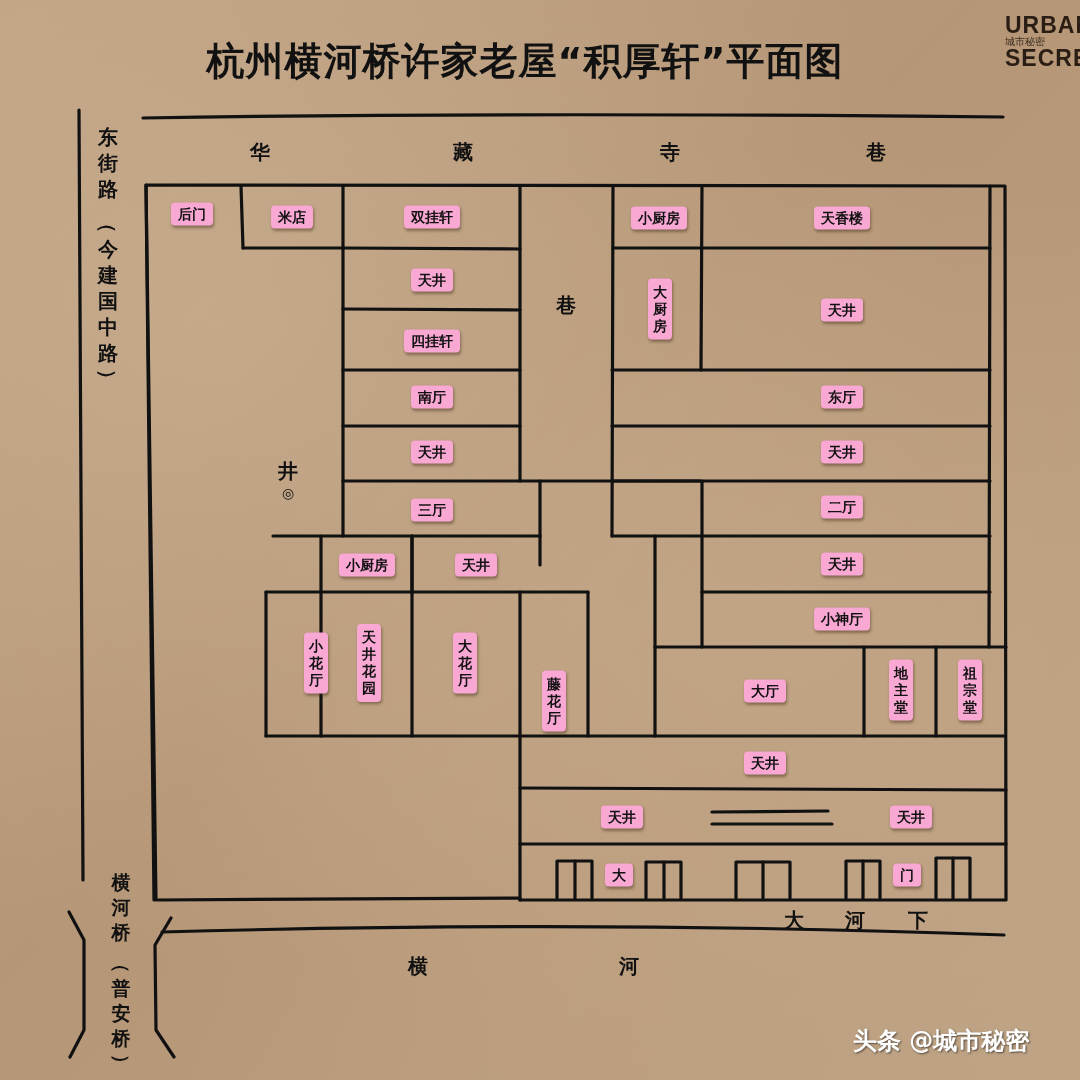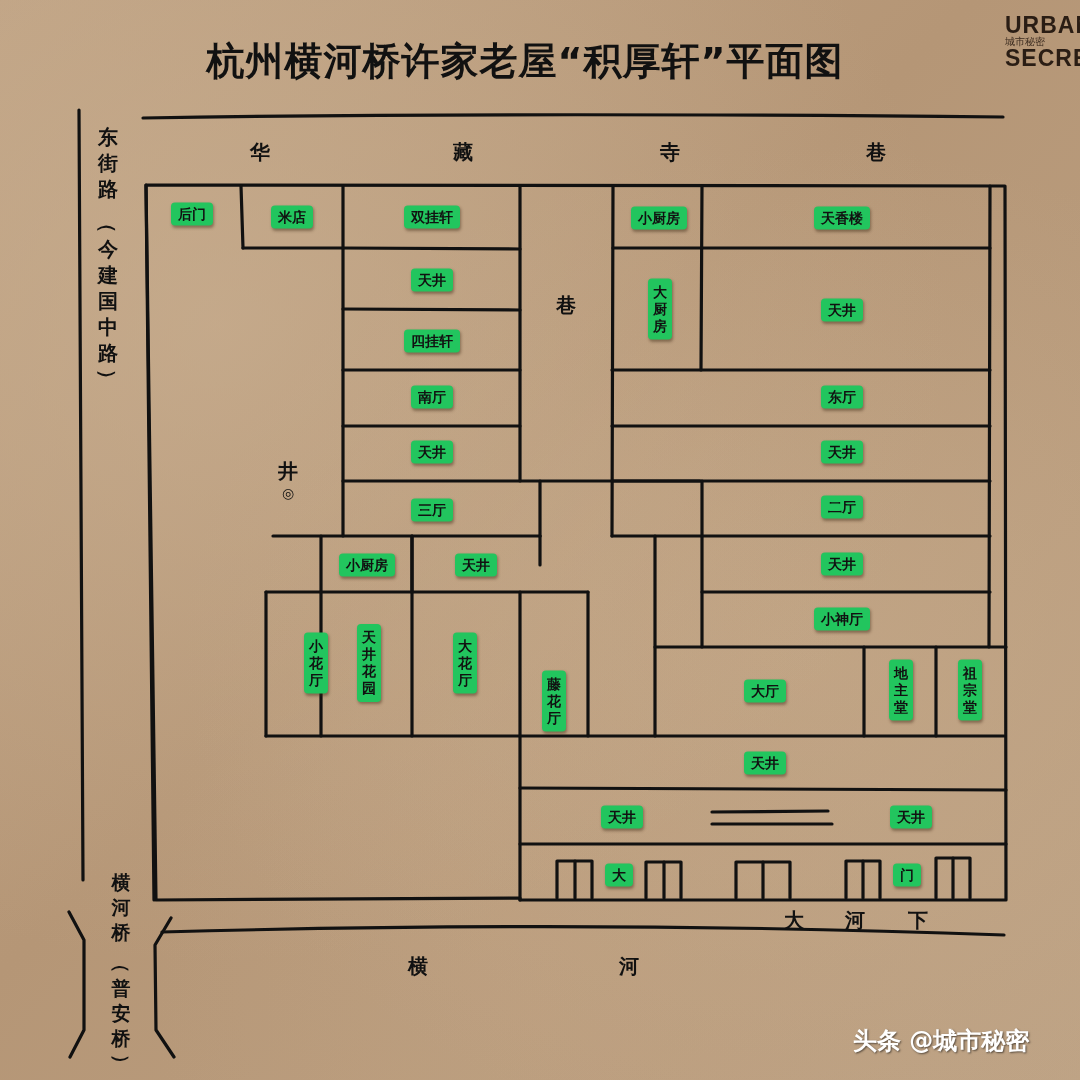--- a/index.html
+++ b/index.html
@@ -11,21 +11,21 @@
       radial-gradient(ellipse at 50% 95%, rgba(190,160,128,0.6), transparent 50%),
       linear-gradient(135deg,#bfa283 0%,#b59676 45%,#bea385 100%);
     font-family:"DejaVu Sans","Liberation Sans",sans-serif;color:#111;}
   .title{position:absolute;left:0;width:1080px;top:36px;text-align:center;
     font-size:38px;font-weight:bold;letter-spacing:1px;color:#111;}
   .title span{margin-left:-30px;}
   .logo{position:absolute;left:962px;top:13px;width:106px;text-align:left;margin-left:43px;}
   .logo .l1,.logo .l3{font-family:"Liberation Sans",sans-serif;font-weight:bold;font-size:23px;color:#2a1d14;letter-spacing:1px;line-height:24px;}
   .logo .l2{font-size:10px;color:#3a2a1e;line-height:9px;height:9px;}
   svg.walls{position:absolute;left:0;top:0;}
-  .chip{position:absolute;background:#22c55e;border-radius:4px;
+  .chip{position:absolute;background:#f9a8d4;border-radius:4px;
     box-shadow:1px 2px 3px rgba(60,40,20,0.45);font-size:14px;font-weight:bold;
     color:#111;padding:3px 7px;white-space:nowrap;line-height:17px;transform:translate(-50%,-50%);}
   .chip.v{padding:5px 4px;width:16px;white-space:normal;text-align:center;line-height:17px;}
   .street{position:absolute;font-size:20px;font-weight:bold;color:#111;}
   .vtext{position:absolute;font-size:20px;font-weight:bold;width:24px;text-align:center;line-height:26px;color:#111;}
   .vtext .paren{display:block;transform:rotate(90deg);}
   .well{position:absolute;font-weight:bold;text-align:center;width:24px;}
   .watermark{position:absolute;left:853px;top:1025px;font-size:24px;color:#fff;font-weight:bold;
     text-shadow:1px 1px 2px rgba(0,0,0,0.55);}
 </style>

